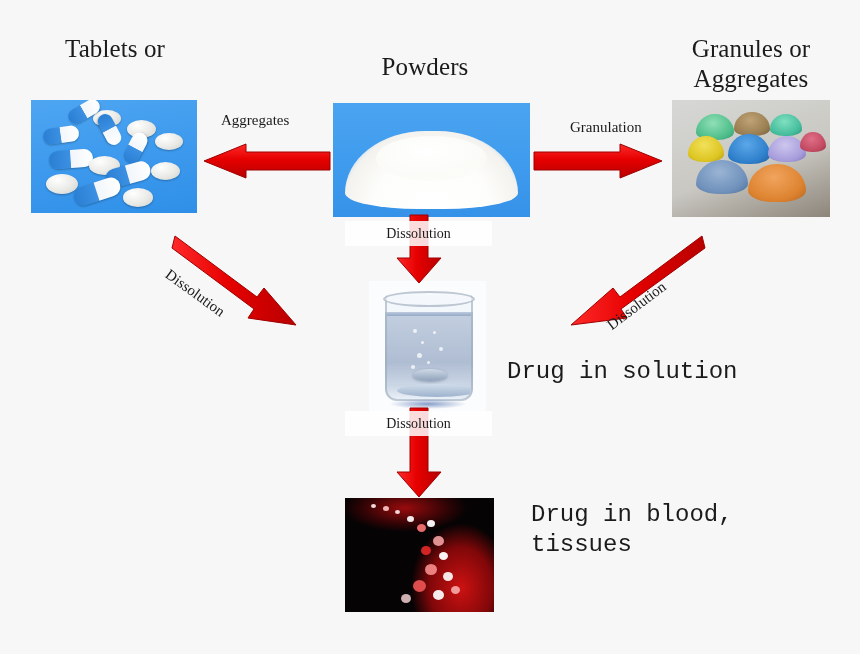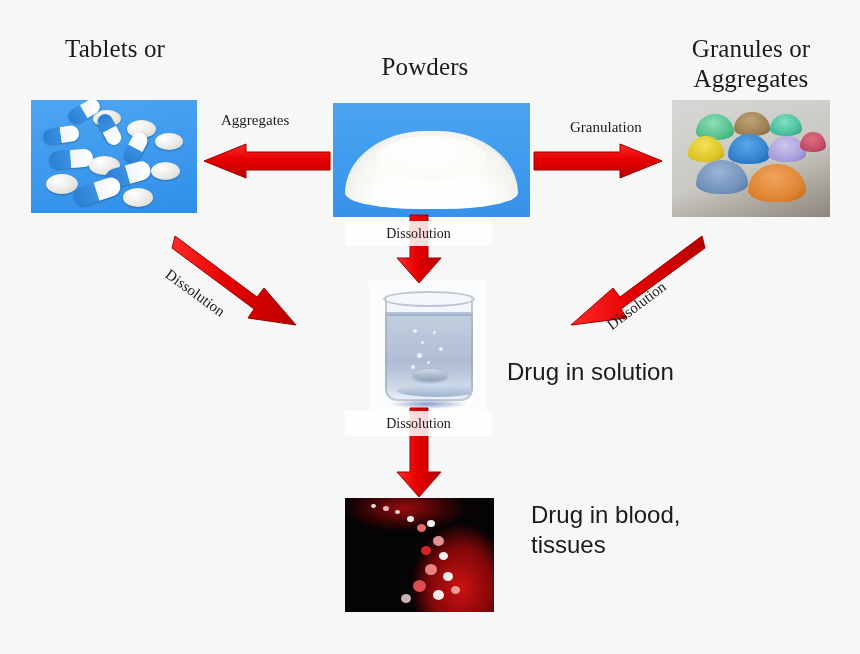--- a/index.html
+++ b/index.html
@@ -175,21 +175,21 @@
     white-space:nowrap;
     z-index:7;
   }
   #lbl-dis-left  { left:172px; top:266px; transform: rotate(36deg); transform-origin: left top; }
   #lbl-dis-right { left:604px; top:320px; transform: rotate(-37deg); transform-origin: left top; }
 
   
   .body-text {
     position:absolute;
     color:#1b1b1b;
-    font-family:Liberation Sans, sans-serif;
+    font-family:Liberation Mono, monospace;
     font-size:24px;
     line-height:30px;
   }
   #txt-solution { left:507px; top:357px; width:250px; }
   #txt-blood    { left:531px; top:500px; width:235px; }
 
   
   #arrow-layer {
     position:absolute; left:0; top:0;
     width:860px; height:654px;

